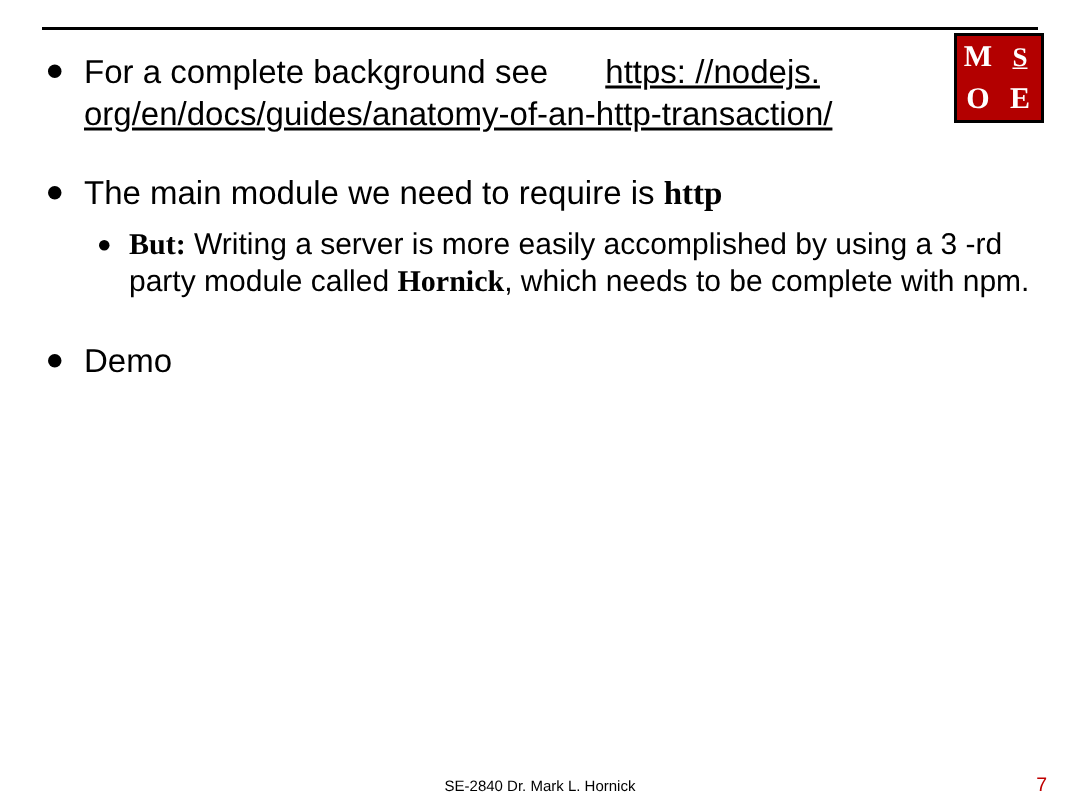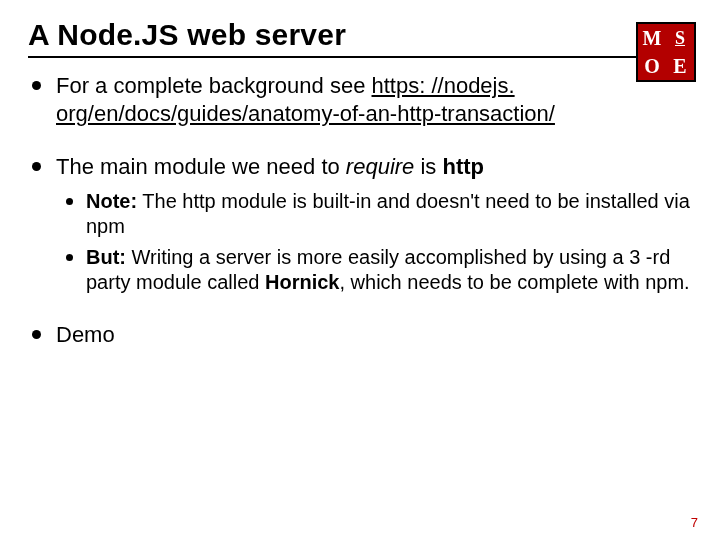--- a/index.html
+++ b/index.html
@@ -102,23 +102,24 @@
     left: 10px;
     top: 9px;
     width: 7px;
     height: 7px;
     background: #000;
     border-radius: 50%;
   }
   .link {
     text-decoration: underline;
     color: #000;
+    margin-left: 32px;
   }
-  .italic { font-style: italic; }
-  .bold { font-weight: bold; }
+  .italic { }
+  .bold { font-weight: bold; font-family: Liberation Serif, serif; }
   .footer {
     position: absolute;
     bottom: 10px;
     left: 0;
     width: 100%;
     text-align: center;
     font-size: 10px;
     color: #000;
   }
   .pagenum {
@@ -136,41 +137,38 @@
 
   <div class="logo">
     <div class="logo-inner">
       <div class="logo-cell">M</div>
       <div class="logo-cell tr">S</div>
       <div class="logo-cell">O</div>
       <div class="logo-cell">E</div>
     </div>
   </div>
 
-  <h1 class="title">A Node.JS web server</h1>
   <hr class="title-rule">
 
   <ul class="lvl1">
 
     <li>
       <span>For a complete background see </span>
       <span class="link">https: //nodejs. org/en/docs/guides/anatomy-of-an-http-transaction/</span>
     </li>
 
     <li>
       <span>The main module we need to </span><span class="italic">require</span><span> is </span><span class="bold">http</span>
       <ul class="lvl2">
         <li>
-          <span class="bold">Note:</span><span> The http module is built-in and doesn't need to be installed via npm</span>
-        </li>
-        <li>
           <span class="bold">But:</span><span> Writing a server is more easily accomplished by using a 3 -rd party module called </span><span class="bold">Hornick</span><span>, which needs to be complete with npm.</span>
         </li>
       </ul>
     </li>
 
     <li>Demo</li>
 
   </ul>
 
+  <div class="footer">SE-2840 Dr. Mark L. Hornick</div>
   <div class="pagenum">7</div>
 
 </div>
 
 </body></html>

